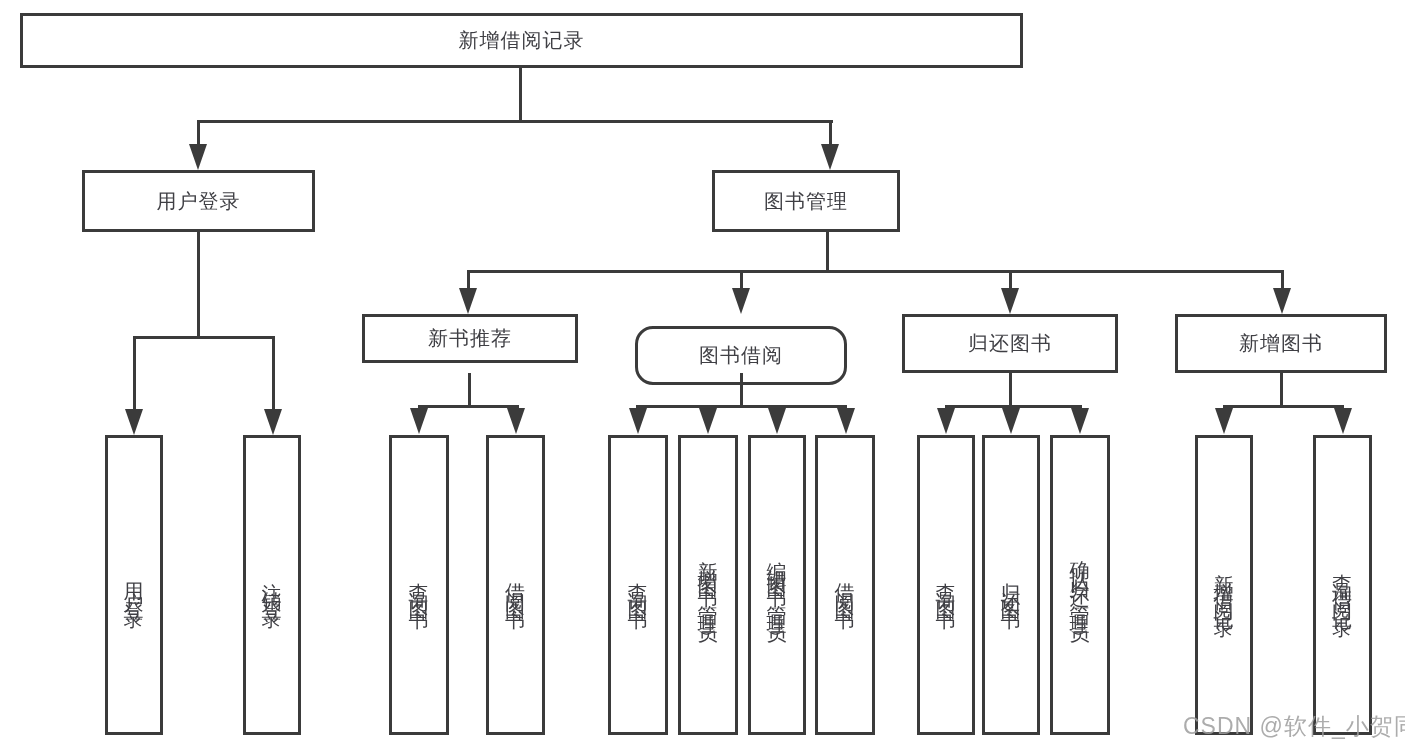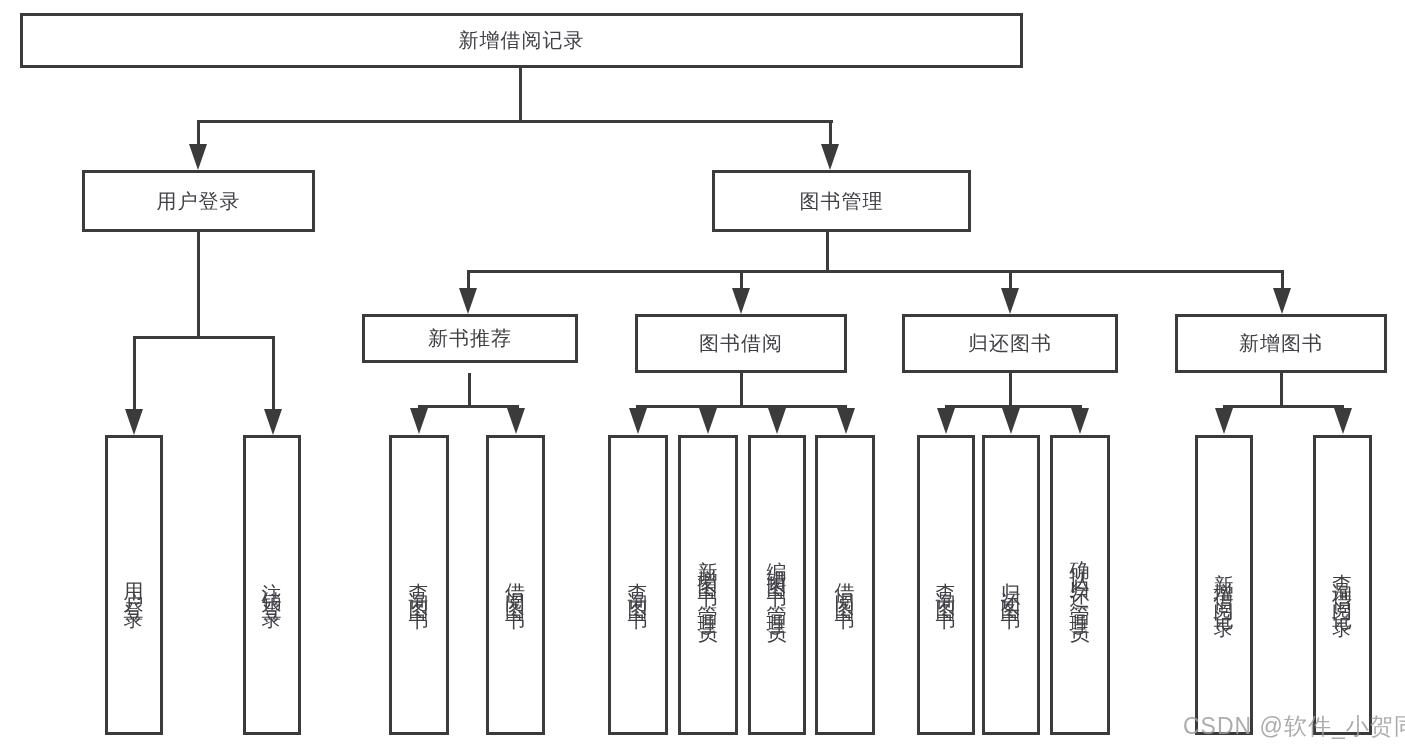--- a/index.html
+++ b/index.html
@@ -34,23 +34,23 @@
   }
   .watermark{
     position:absolute;left:1183px;top:711px;
     font-size:23px;color:var(--wm);opacity:.85;z-index:5;
     letter-spacing:1px;white-space:nowrap;
   }
 
   
   #root-box   {left:20px;  top:13px;  width:1003px;height:55px;}
   #login-box  {left:82px;  top:170px; width:233px; height:62px;}
-  #mgmt-box   {left:712px; top:170px; width:259px; height:62px;}
+  #mgmt-box   {left:712px; top:170px; width:188px; height:62px;}
   #newbook-box{left:362px; top:314px; width:216px; height:49px;}
-  #borrow-box {left:635px; top:314px; width:212px; height:59px;}
+  #borrow-box {left:635px; top:326px; width:212px; height:59px;border-radius:18px;}
   #current-box{left:902px; top:314px; width:216px; height:59px;}
   #record-box {left:1175px;top:314px; width:212px; height:59px;}
 
   
   .leaf{top:435px;height:300px;width:58px;}
   #leaf-u1{left:105px;} #leaf-u2{left:243px;}
   #leaf-nb1{left:389px;width:60px;} #leaf-nb2{left:486px;width:59px;}
   #leaf-b1{left:608px;width:60px;} #leaf-b2{left:678px;width:60px;}
   #leaf-b3{left:748px;} #leaf-b4{left:815px;width:60px;}
   #leaf-c1{left:917px;} #leaf-c2{left:982px;} #leaf-c3{left:1050px;width:60px;}

